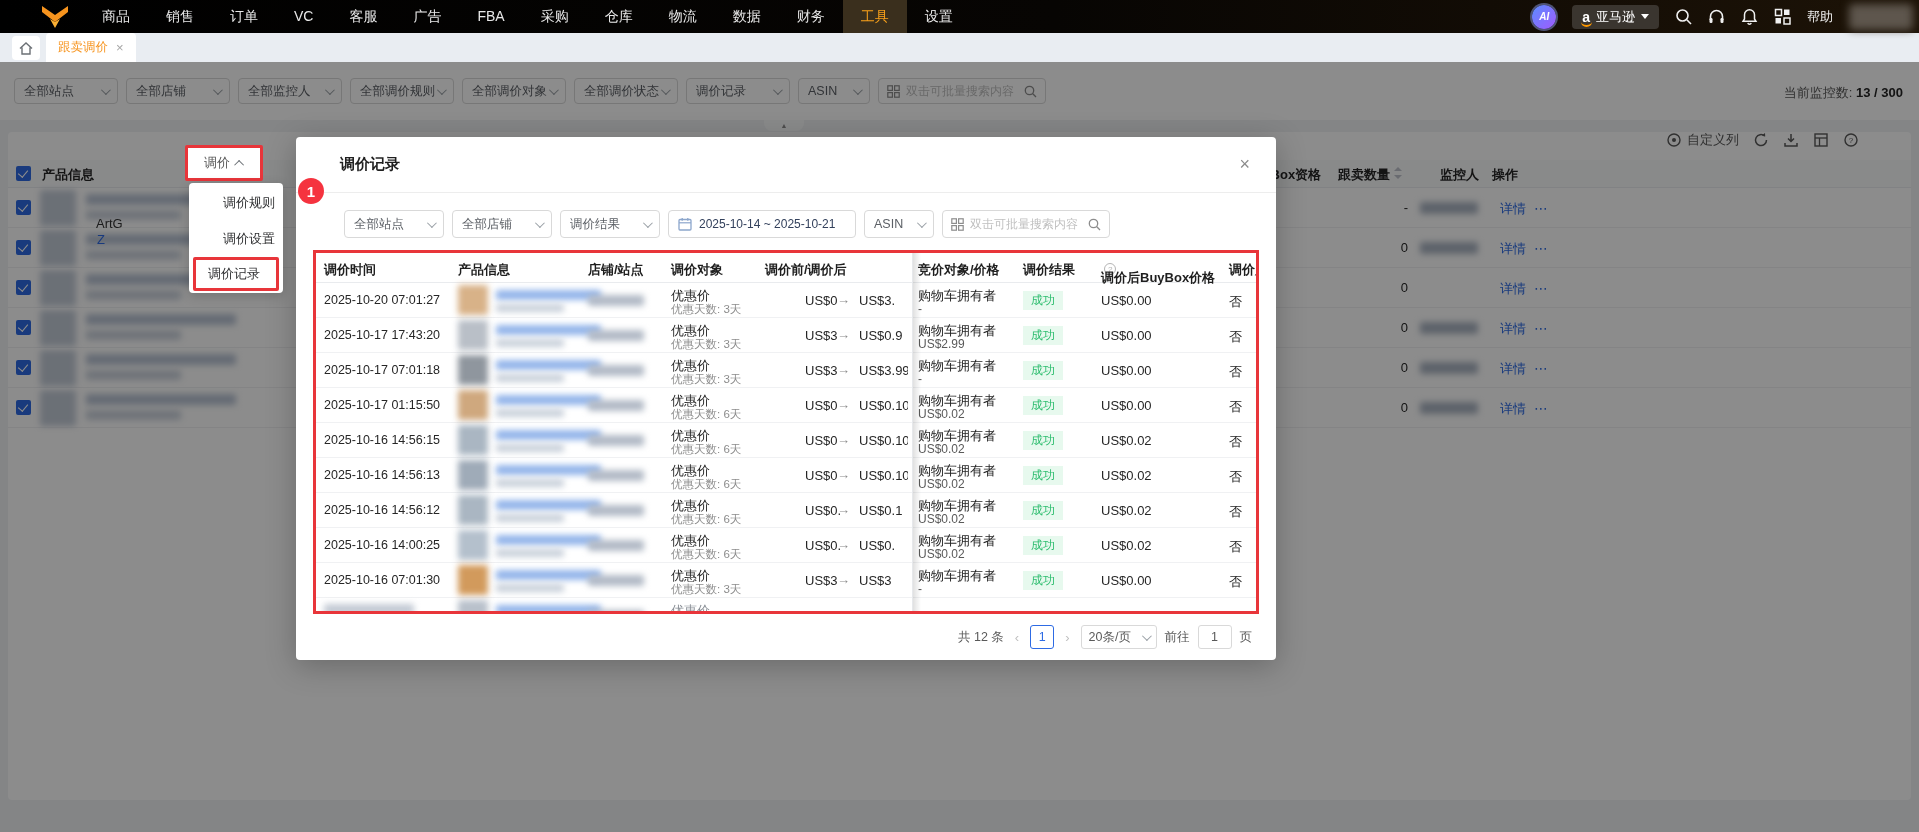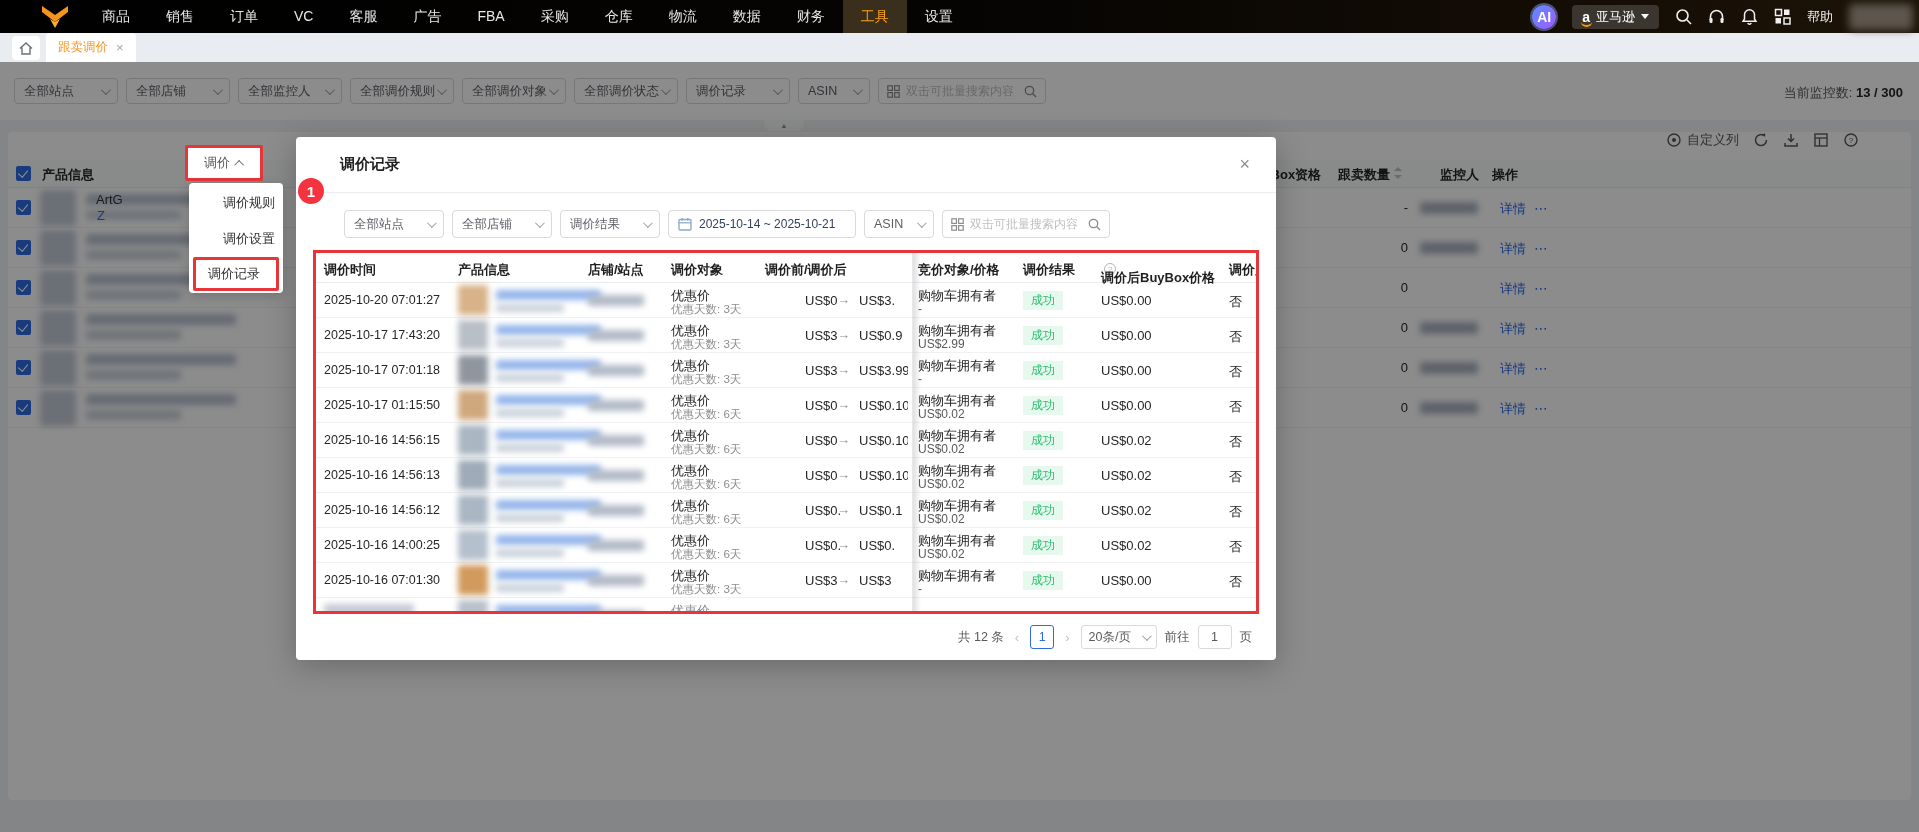--- a/index.html
+++ b/index.html
@@ -10,21 +10,21 @@
   
   .navbar { position:absolute; top:0; left:0; width:1919px; height:33px;
     background:linear-gradient(90deg,#000 0%,#070503 55%,#1d1307 100%); display:flex; align-items:center; z-index:40; }
   .logo { width:30px; height:24px; margin-left:40px; position:relative; flex:0 0 auto; }
   .logo svg { display:block; }
   .nav-items { display:flex; height:33px; margin-left:14px; }
   .nav-item { padding:0 18px; line-height:33px; font-size:14px; color:#e8e8e8; cursor:pointer; white-space:nowrap; }
   .nav-item.active { background:#3a2f1d; color:#f7a01b; }
   .nav-right { position:absolute; right:6px; top:0; height:33px; display:flex; align-items:center; gap:16px; }
   .ai-badge { width:24px; height:24px; border-radius:50%; background:linear-gradient(135deg,#5b8cff,#a05bff);
-    color:#fff; font-size:14px; font-weight:bold; display:flex; align-items:center; justify-content:center;
+    color:#fff; font-size:10px; font-weight:bold; font-style:italic; display:flex; align-items:center; justify-content:center;
     box-shadow:0 0 0 2px rgba(150,170,255,.45); }
   .marketplace { height:24px; background:#3a352f; border-radius:4px; display:flex; align-items:center; gap:6px; padding:0 10px; cursor:pointer; }
   .az-a { color:#fff; font-weight:bold; font-size:14px; position:relative; line-height:14px; }
   .az-a::after { content:""; position:absolute; left:-1px; right:-2px; bottom:-3px; height:4px;
     border-bottom:2px solid #ff9900; border-radius:0 0 60% 60%/0 0 100% 100%; }
   .marketplace .mk-label { color:#fff; font-size:13px; }
   .caret-down { width:0; height:0; border-left:4px solid transparent; border-right:4px solid transparent; border-top:5px solid #fff; }
   .nav-ic { width:17px; height:17px; cursor:pointer; }
   .nav-ic svg { display:block; }
   .nav-help { color:#f0f0f0; font-size:13px; cursor:pointer; }
@@ -60,21 +60,21 @@
   .custom-cols { position:absolute; top:131px; right:60px; display:flex; align-items:center; gap:14px; z-index:1; color:#595959; }
   .cc-group { display:flex; align-items:center; gap:5px; font-size:13px; cursor:pointer; }
   .cc-ic { width:16px; height:16px; cursor:pointer; }
 
   .main-header { position:absolute; left:8px; right:8px; top:160px; height:28px; background:#fafbfc; border-bottom:1px solid #ebedf0; z-index:1; font-size:13px; color:#262626; font-weight:600; }
   .main-rows { position:absolute; left:8px; right:8px; top:188px; z-index:1; }
   .page-row { position:relative; height:40px; border-bottom:1px solid #f0f1f3; background:#fff; }
   .cb { position:absolute; width:15px; height:15px; background:#2e6be4; border-radius:2px; }
   .cb::after { content:""; position:absolute; left:4px; top:1.5px; width:5px; height:8px; border-right:1.8px solid #fff; border-bottom:1.8px solid #fff; transform:rotate(40deg); }
   .blur { filter:blur(3px); border-radius:2px; }
-  .frag { position:absolute; font-size:13px; color:#333; z-index:2; }
+  .frag { position:absolute; font-size:13px; color:#333; z-index:2;margin-top:24px; }
   .frag.link { color:#2e6be4; }
   .count-val { position:absolute; left:1350px; width:50px; text-align:right; top:12px; font-size:13px; color:#262626; }
   .detail-link { position:absolute; left:1492px; top:12px; font-size:13px; color:#2e6be4; cursor:pointer; }
   .more-dots { position:absolute; left:1526px; top:12px; font-size:14px; color:#2e6be4; letter-spacing:1px; cursor:pointer; }
   .sort-ic { display:inline-block; width:8px; height:12px; position:relative; margin-left:4px; }
   .sort-ic::before { content:""; position:absolute; top:0; left:0; border-left:4px solid transparent; border-right:4px solid transparent; border-bottom:4px solid #c0c4cc; }
   .sort-ic::after { content:""; position:absolute; bottom:0; left:0; border-left:4px solid transparent; border-right:4px solid transparent; border-top:4px solid #c0c4cc; }
 
   
   .mask { position:absolute; left:0; top:62px; width:1919px; height:770px; background:rgba(0,0,0,0.45); z-index:10; }

